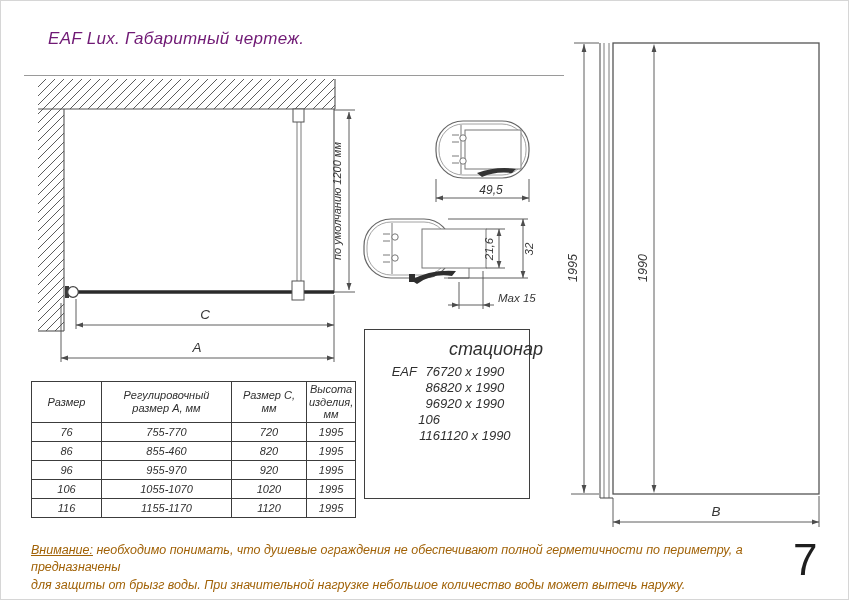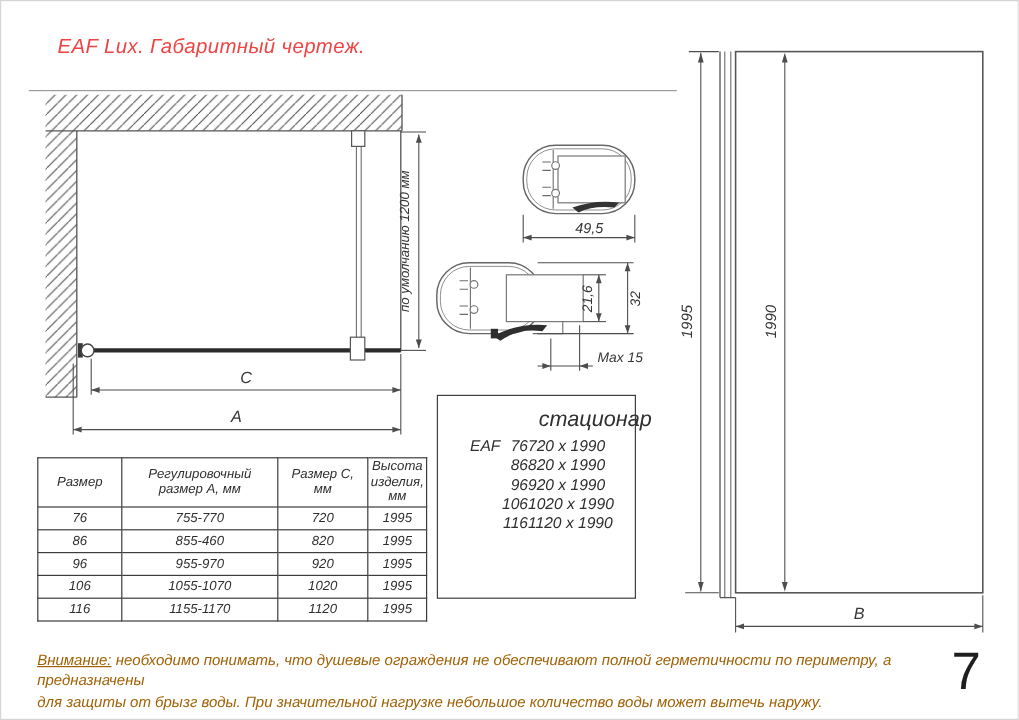--- a/index.html
+++ b/index.html
@@ -3,21 +3,21 @@
 <meta charset="utf-8">
 <style>
   html,body{margin:0;padding:0;background:#e9e9e9;}
   .page{
     position:relative;width:849px;height:600px;background:#ffffff;
     border:1px solid #d6d6d6;box-sizing:border-box;overflow:hidden;
     font-family:"Liberation Sans",sans-serif;color:#2f2f2f;
   }
   .title{
     position:absolute;left:47px;top:28px;
-    font-size:17px;font-style:italic;font-weight:500;letter-spacing:.3px;color:#ef4444;
+    font-size:17px;font-style:italic;font-weight:500;letter-spacing:.3px;color:#701a75;
   }
   .header-rule{position:absolute;left:23px;top:74px;width:540px;height:1px;background:#9a9a9a;}
   svg{position:absolute;overflow:visible;}
   svg text{font-family:"Liberation Sans",sans-serif;font-style:italic;fill:#363636;}
   .ln{stroke:#555;stroke-width:1.1;fill:none;}
   .ln2{stroke:#6b6b6b;stroke-width:.9;fill:none;}
   .dim{stroke:#4d4d4d;stroke-width:.9;fill:none;}
   .arr{fill:#4d4d4d;stroke:none;}
   .glass{stroke:#2b2b2b;stroke-width:3.5;fill:none;}
   .whitefill{fill:#ffffff;}
@@ -226,21 +226,20 @@
       <span class="sb-size">820 x 1990</span>
     </div>
     <div class="sb-row">
       <span class="sb-series"></span>
       <span class="sb-code">96</span>
       <span class="sb-size">920 x 1990</span>
     </div>
     <div class="sb-row">
       <span class="sb-series"></span>
       <span class="sb-code">106</span>
-      <span class="sb-size">1020 x 1990</span>
     </div>
     <div class="sb-row">
       <span class="sb-series"></span>
       <span class="sb-code">116</span>
       <span class="sb-size">1120 x 1990</span>
     </div>
   </div>
 
   <table class="spec-table">
     <colgroup>

